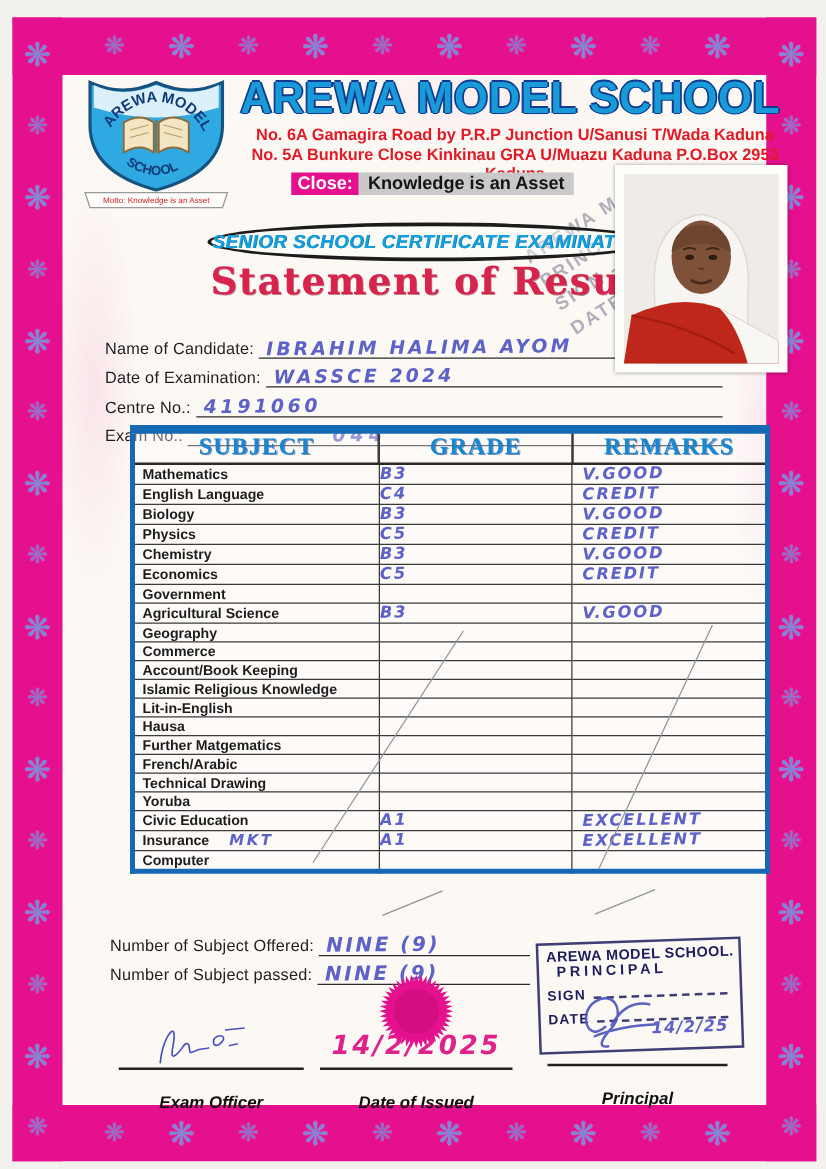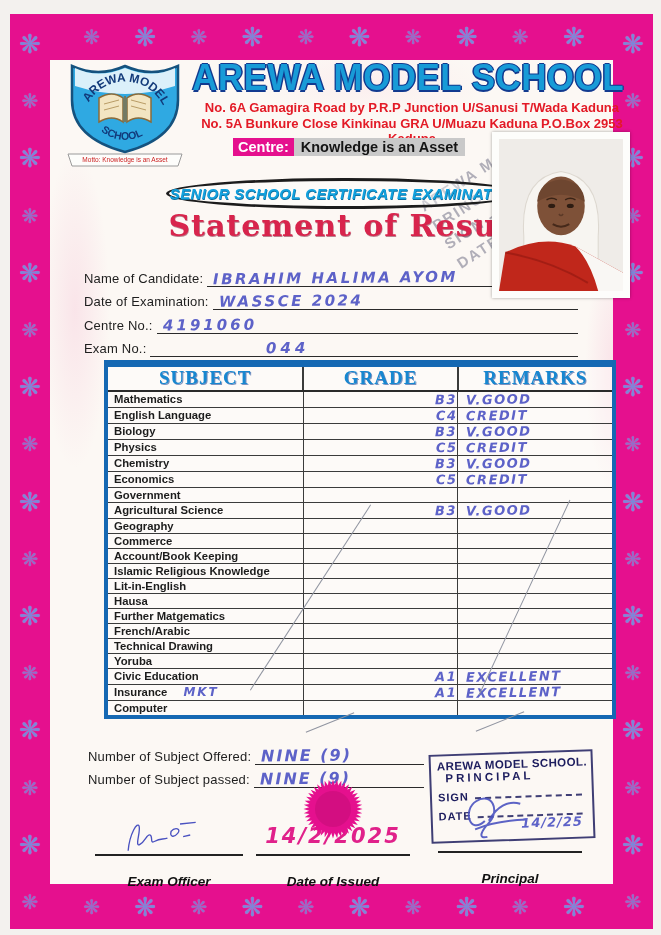--- a/index.html
+++ b/index.html
@@ -51,29 +51,29 @@
   
   .fields{position:absolute; left:84px; top:263px; width:494px; z-index:2;}
   .field-row{display:flex; align-items:flex-end; height:23.5px;}
   .field-label{font-size:13px; color:#1e1e1e; white-space:nowrap; padding-bottom:1px; letter-spacing:.2px;}
   .field-line{flex:1; border-bottom:1.5px solid #2a2a2a; margin-left:4px; position:relative; height:100%;}
   .ink{font-family:"DejaVu Sans", sans-serif; font-style:italic; color:var(--ink-blue); font-weight:bold;}
   .field-value{position:absolute; left:6px; bottom:-1px; font-size:15px; letter-spacing:2.5px; white-space:nowrap; transform:rotate(-.6deg);}
   .field-row:nth-child(3) .field-value{letter-spacing:3px;}
   .field-row:nth-child(4) .field-value{left:116px; letter-spacing:4px;text-align:center;}
   
-  .table-wrap{position:absolute; left:84px; top:360px; width:532px; z-index:2;padding-left:20px;}
+  .table-wrap{position:absolute; left:84px; top:340px; width:532px; z-index:2;padding-left:20px;}
   table{width:100%; border-collapse:collapse; border:4px solid var(--table-border-blue); border-top-width:7px; background:rgba(255,255,255,.35);}
   th{height:27px; font-family:"Liberation Serif", serif; font-size:19px; font-weight:bold;
      color:var(--header-text-blue); letter-spacing:1px; border:2px solid #3b3b3b; border-bottom:2.5px solid #2a2a2a;
      text-shadow:1px 1px 0 rgba(18,58,143,.55);}
   td{height:15px; border:1.5px solid #3b3b3b; font-size:11.3px; font-weight:bold; color:#1c1c1c; vertical-align:middle;}
   .td-subject{padding-left:6px; white-space:nowrap;}
   .sub-note{font-size:12px; margin-left:16px; letter-spacing:2px;}
-  .td-grade{text-align:right;}
+  .td-grade{text-align:left;}
   .td-remarks{padding-left:8px;}
   .cell-ink{display:inline-block; font-size:13px; letter-spacing:1.5px; transform:rotate(-1deg); white-space:nowrap;}
   .pen-slash{position:absolute; z-index:3;}
   .slash-v{border-left:1.7px solid var(--pencil);}
   .slash-h{border-top:1.7px solid var(--pencil);}
   
   .summary{position:absolute; left:88px; top:742px; width:336px; z-index:2;}
   .summary .field-row{height:23px;}
   .summary .field-value{font-size:16px; letter-spacing:2px;}
   
@@ -198,21 +198,21 @@
         <path d="M4,98 L118,98 L114,110 L8,110 Z" fill="#fdfdfb" stroke="#9a9a9a" stroke-width="1"></path>
         <text x="61" y="106" text-anchor="middle" font-size="6.5" fill="#cc2222" font-family="Liberation Sans, sans-serif">Motto: Knowledge is an Asset</text>
       </g>
     </svg>
   </div>
 
   <div class="school-title">AREWA MODEL SCHOOL</div>
   <div class="addr addr1">No. 6A Gamagira Road by P.R.P Junction U/Sanusi T/Wada Kaduna</div>
   <div class="addr addr2">No. 5A Bunkure Close Kinkinau GRA U/Muazu Kaduna P.O.Box 2953 Kaduna</div>
   <div class="motto-row">
-    <span class="motto-label">Centre:</span>
+    <span class="motto-label">Close:</span>
     <span class="motto-text">Knowledge is an Asset</span>
   </div>
 
   <div class="ghost-stamp">
     <div>AREWA M</div>
     <div>PRINC</div>
     <div>SIGN -</div>
     <div>DATE</div>
   </div>
 

